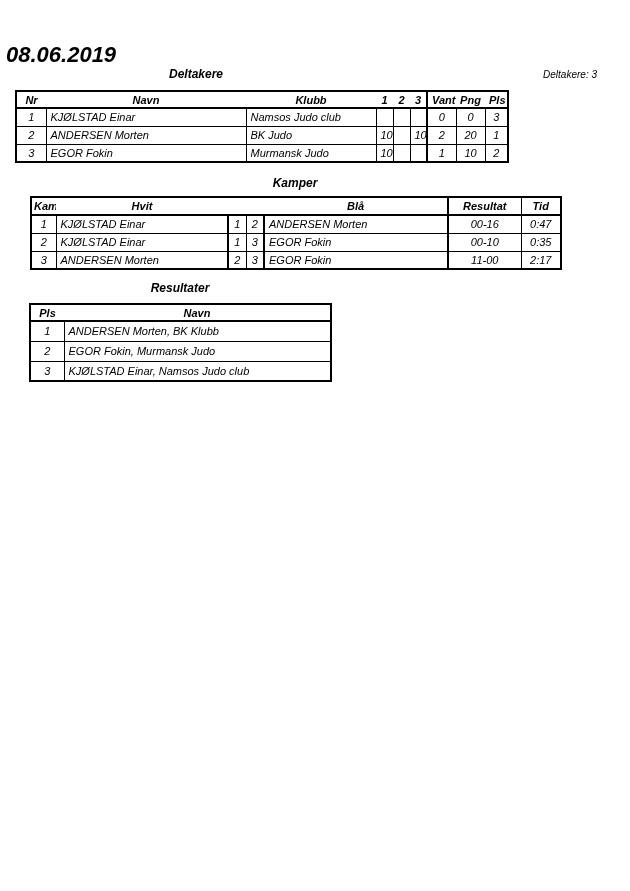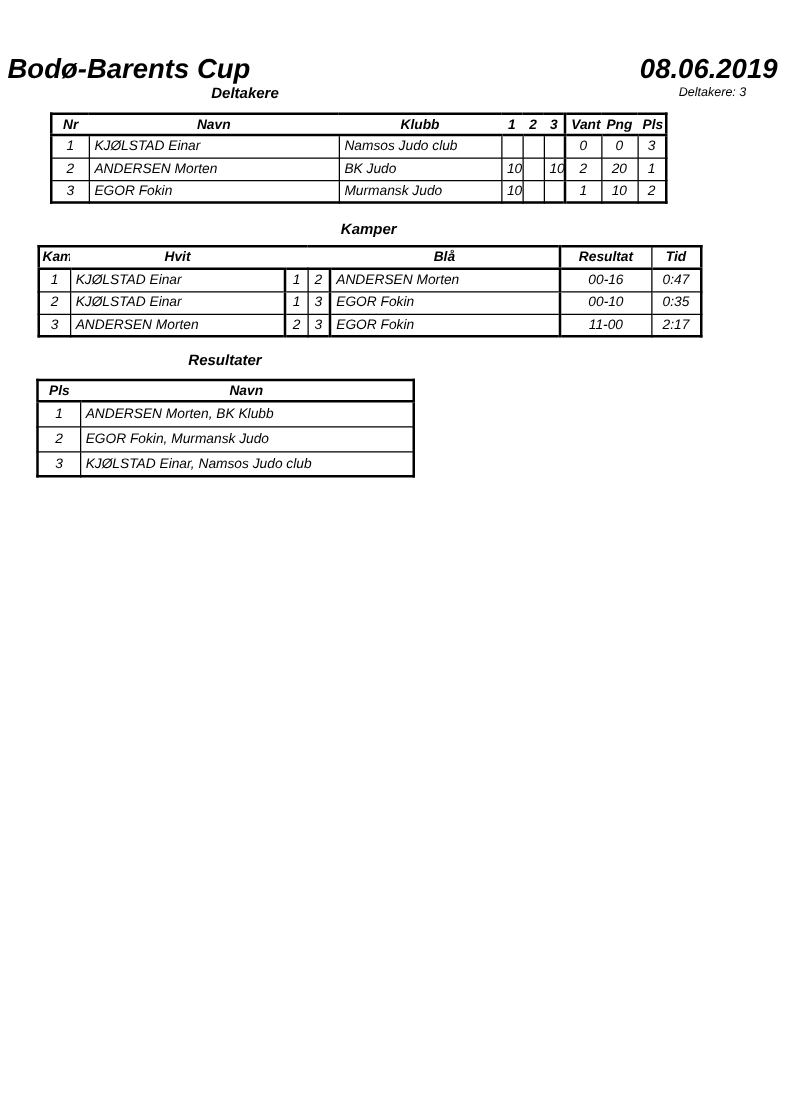--- a/index.html
+++ b/index.html
@@ -25,37 +25,36 @@
     border:2px solid #000;font-size:11px;
   }
   table.sheet td{
     border:1px solid #000;padding:0 4px;overflow:hidden;white-space:nowrap;
     text-align:center;vertical-align:middle;font-style:italic;
   }
   table.sheet td.l{text-align:left;}
   table.sheet thead td{border:none;border-bottom:2px solid #000;font-weight:bold;}
   table.sheet td.gsep{border-left:2px solid #000;}
   table.sheet td.kamp-h{text-align:left;padding-left:2px;}
-  #tbl-deltakere{left:40px;top:90px;width:492px;}
+  #tbl-deltakere{left:15px;top:90px;width:492px;}
   #tbl-deltakere tr{height:18px;}
   #tbl-deltakere thead tr{height:17px;}
   #tbl-kamper{left:30px;top:196px;width:530px;}
   #tbl-kamper tr{height:18px;}
   #tbl-resultater{left:29px;top:303px;width:301px;}
   #tbl-resultater tr{height:20px;}
   #tbl-resultater thead tr{height:17px;}
   #st-deltakere{left:96px;top:67px;}
   #st-kamper{left:195px;top:176px;}
   #st-resultater{left:80px;top:281px;}
 </style>
 </head>
 <body>
 
 <div class="doc-title">
-  <span>Bodø-Barents Cup</span>
   <span>08.06.2019</span>
 </div>
 
 <div class="section-title" id="st-deltakere">Deltakere</div>
 <div class="count-label">Deltakere: 3</div>
 
 <table class="sheet" id="tbl-deltakere">
   <colgroup>
     <col style="width:30px">
       <col style="width:200px">

